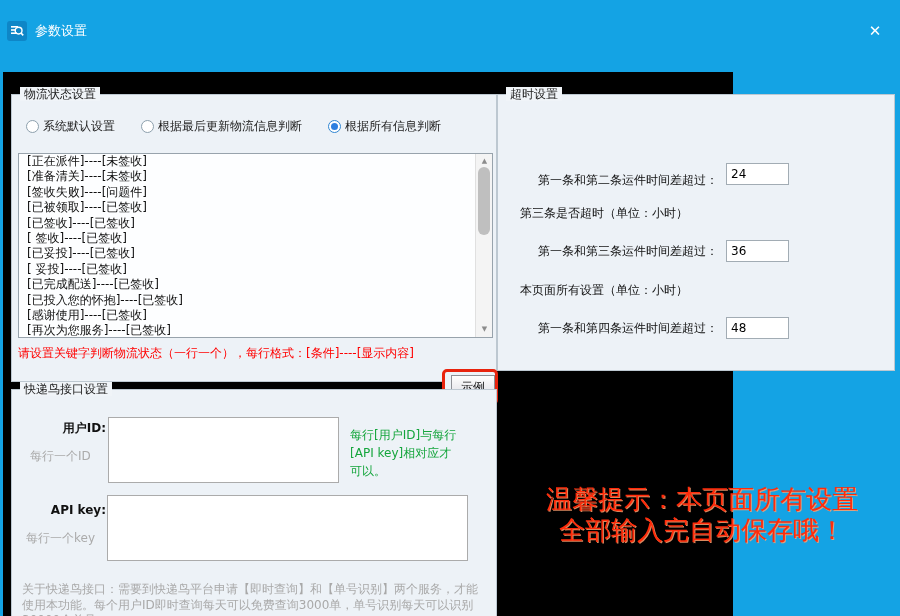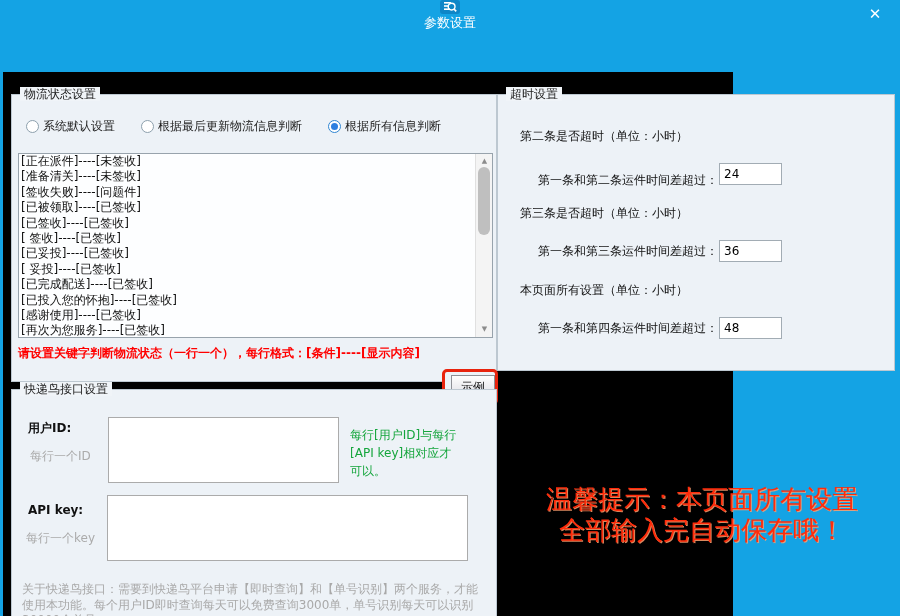--- a/index.html
+++ b/index.html
@@ -6,22 +6,22 @@
   html,body { width:900px; height:616px; }
   body {
     font-family:"DejaVu Sans","Liberation Sans",sans-serif;
     font-size:12px; color:#222; position:relative; overflow:hidden;
   }
   
   .window {
     position:absolute; inset:0; background:#14A3E4;
   }
   .titlebar {
-    position:absolute; left:0; top:0; width:900px; height:28px;
-    background:#14A3E4; display:flex; align-items:center;flex-direction:column;
+    position:absolute; left:0; top:17px; width:900px; height:28px;
+    background:#14A3E4; display:flex; align-items:center;
   }
   .app-icon {
     width:20px; height:20px; margin:0 8px 0 7px; border-radius:3px;
     background:#0E86C7; display:flex; align-items:center; justify-content:center;
   }
   .title-text { color:#fff; font-size:13px; }
   .close-btn {
     position:absolute; right:8px; top:0; width:34px; height:28px;
     color:#fff; font-size:15px; display:flex; align-items:center; justify-content:center;
     cursor:pointer;
@@ -53,55 +53,55 @@
   .radio.selected .radio-circle::after {
     content:""; position:absolute; left:2px; top:2px; width:7px; height:7px;
     border-radius:50%; background:#2D7FE0;
   }
   
   .listbox {
     position:absolute; left:6px; top:58px; width:475px; height:185px;
     background:#FDFEFF; border:1px solid #98A3AC; overflow:hidden;
   }
   .list-items { position:absolute; left:0; top:0; right:17px; }
-  .list-item { line-height:15.4px; padding-left:2px; white-space:nowrap; color:#111; }
+  .list-item { line-height:15.4px; padding-left:8px; white-space:nowrap; color:#111; }
   .vscroll {
     position:absolute; right:0; top:0; width:17px; height:100%;
     background:#F4F4F4; border-left:1px solid #E0E0E0;
   }
   .vs-arrow {
     position:absolute; left:0; width:17px; height:15px; color:#8c8c8c;
     font-size:7px; text-align:center; line-height:15px; cursor:pointer;
   }
   .vs-up { top:0; } .vs-down { bottom:0; }
   .vs-thumb {
     position:absolute; left:2px; top:13px; width:12px; height:68px;
     background:#BFBFBF; border-radius:6px; cursor:pointer;
   }
   
   .red-note {
     position:absolute; left:6px; top:251px; width:430px;
-    color:#FF0000; font-weight:bold; font-size:12px; line-height:15px;
+    color:#FF0000; font-weight:normal; font-size:12px; line-height:15px;
   }
   .btn {
     background:linear-gradient(#FEFEFE,#EFEFF2 45%,#DFDFE5);
     border:1px solid #8E9096; font-size:12px; color:#111;
     display:inline-flex; align-items:center; justify-content:center; cursor:pointer;
     font-family:inherit;
   }
   .example-highlight {
     position:absolute; left:430px; top:274px; width:56px; height:36px;
     border:3px solid #E8230D; border-radius:5px;
     display:flex; align-items:center; justify-content:flex-end; background:#EDF2F7;
   }
   .example-btn { width:44px; height:24px; }
   .red-arrow { position:absolute; left:448px; top:333px; }
   
   .field-label {
-    position:absolute; left:16px; width:78px; text-align:left;
+    position:absolute; left:16px; width:78px; text-align:right;
     font-weight:bold; color:#111;
   }
   .field-hint { position:absolute; color:#ABABAB; }
   .kdn-textarea {
     position:absolute; background:#fff; border:1px solid #ABABAB;
     resize:none; font-family:inherit; font-size:12px; padding:2px 4px; outline:none;
   }
   #ta-userid { left:96px; top:27px;  width:231px; height:66px; }
   #ta-apikey { left:95px; top:105px; width:361px; height:66px; }
   .green-note {
@@ -110,21 +110,21 @@
   }
   .about-note {
     position:absolute; left:10px; top:192px; width:464px;
     color:#A9A9A9; line-height:15.6px;
   }
   .apply-btn { position:absolute; left:367px; top:236px; width:96px; height:24px; }
   
   .to-heading { position:absolute; left:22px; color:#111; }
   .to-label   { position:absolute; left:40px; color:#111; }
   .to-input {
-    position:absolute; left:221px; width:63px; height:22px;
+    position:absolute; left:228px; width:63px; height:22px;
     border:1px solid #A2ACB4; background:#fff; font-size:12px;
     padding:0 4px; font-family:inherit; outline:none;
   }
   #to-h0 { top:33px; }  #to-l0 { top:77px; }  #to-i0 { top:68px; }
   #to-h1 { top:110px; } #to-l1 { top:148px; } #to-i1 { top:145px; }
   #to-h2 { top:187px; } #to-l2 { top:225px; } #to-i2 { top:222px; }
   
   .tip {
     position:absolute; left:505px; top:412px; width:388px; text-align:center;
     font-family:"DejaVu Serif","Liberation Serif",serif;
@@ -221,21 +221,20 @@
       <textarea class="kdn-textarea" id="ta-apikey" style=""></textarea>
 
       <div class="about-note">关于快递鸟接口：需要到快递鸟平台申请【即时查询】和【单号识别】两个服务，才能使用本功能。每个用户ID即时查询每天可以免费查询3000单，单号识别每天可以识别30000个单号。</div>
 
       <button class="btn apply-btn">申请免费接口</button>
     </div>
 
     <div class="groupbox" id="gb-timeout">
       <span class="group-label">超时设置</span>
 
-      <span class="to-heading" id="to-h0">第二条是否超时（单位：小时）</span>
       <span class="to-label" id="to-l0">第一条和第二条运件时间差超过：</span>
       <input class="to-input" id="to-i0" value="24" style="">
 
       <span class="to-heading" id="to-h1">第三条是否超时（单位：小时）</span>
       <span class="to-label" id="to-l1">第一条和第三条运件时间差超过：</span>
       <input class="to-input" id="to-i1" value="36" style="">
 
       <span class="to-heading" id="to-h2">本页面所有设置（单位：小时）</span>
       <span class="to-label" id="to-l2">第一条和第四条运件时间差超过：</span>
       <input class="to-input" id="to-i2" value="48" style="">

